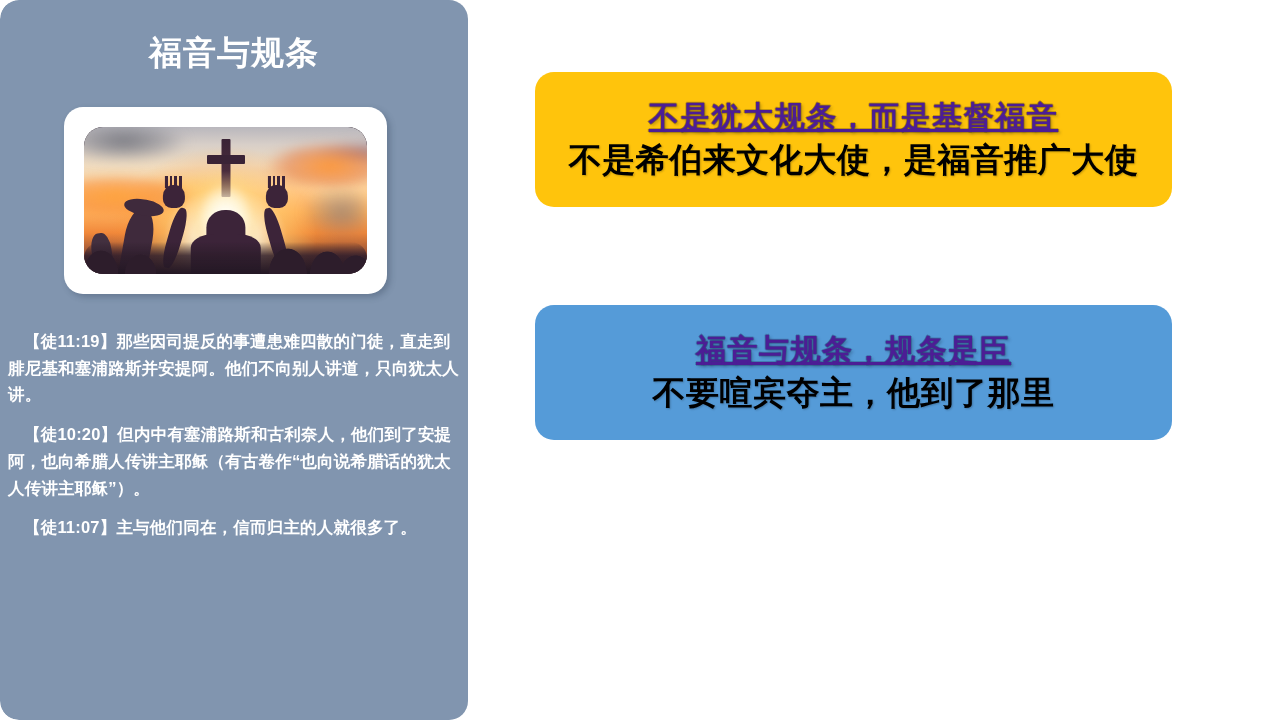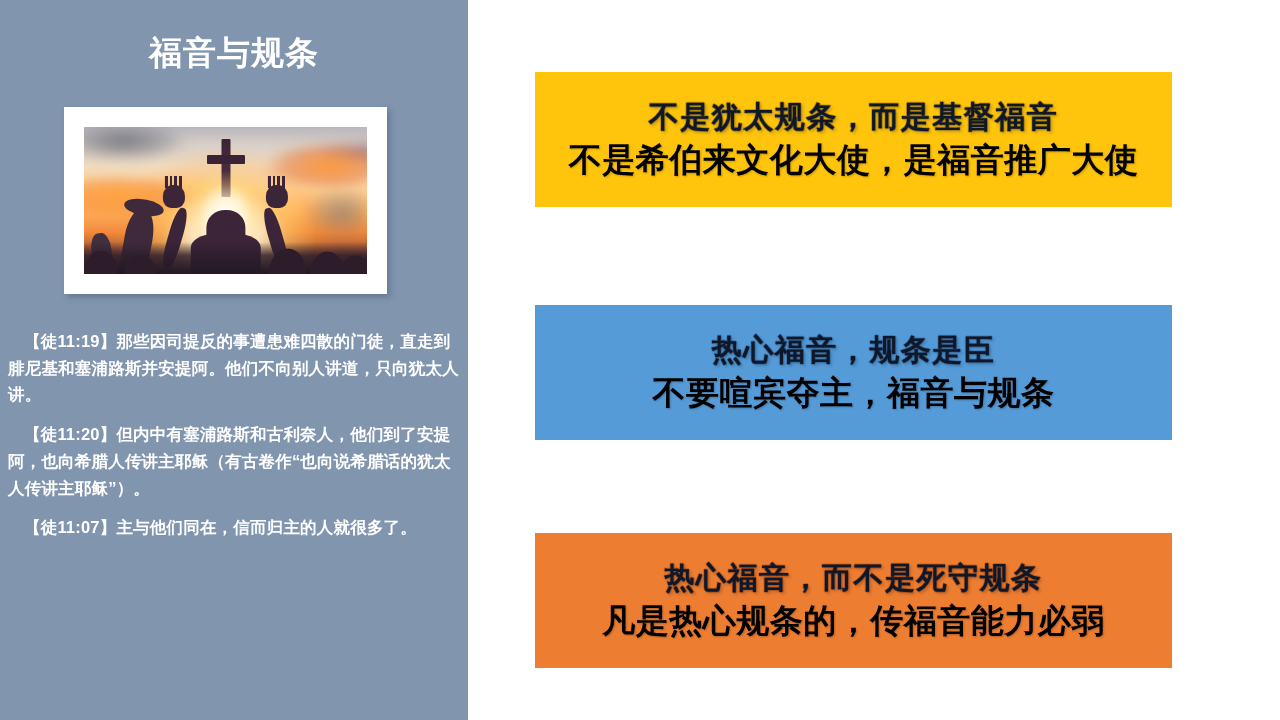--- a/index.html
+++ b/index.html
@@ -1,15 +1,15 @@
 <!DOCTYPE html>
 <html><head>
 <meta charset="utf-8">
 <style>
-  * { margin:0; padding:0; box-sizing:border-box; }
+  * { margin:0; padding:0; box-sizing:border-box;border-radius:19px; }
   html, body {
     width:1280px; height:720px;
     background:#ffffff;
     font-family:"Liberation Sans", "DejaVu Sans", sans-serif;
     overflow:hidden;
   }
   .slide { position:relative; width:1280px; height:720px; background:#ffffff; }
 
   
   .sidebar {
@@ -182,27 +182,28 @@
   .banner {
     position:absolute; left:535px; width:637px; height:135px;
     display:flex; flex-direction:column;
     align-items:center; justify-content:center;
   }
   .banner-yellow { top:72px;  background:#ffc40c; }
   .banner-blue   { top:305px; background:#559bd8; }
   .banner-orange { top:533px; background:#ed7d31; }
 
   .banner-line1 {
-    font-size:30px; font-weight:bold; color:#0f172a;
+    font-size:30px; font-weight:bold; color:#4c1d95;
     letter-spacing:1.5px;
     line-height:1.22;
     text-shadow:
        1px 0 0 rgba(70,55,20,0.30), -1px 0 0 rgba(70,55,20,0.30),
        0 1px 0 rgba(70,55,20,0.30), 0 -1px 0 rgba(70,55,20,0.30),
        2px 2px 3px rgba(60,45,15,0.28);
+    text-decoration: underline;
   }
   .banner-blue .banner-line1 {
     text-shadow:
        1px 0 0 rgba(25,50,80,0.28), -1px 0 0 rgba(25,50,80,0.28),
        0 1px 0 rgba(25,50,80,0.28), 0 -1px 0 rgba(25,50,80,0.28),
        2px 2px 3px rgba(20,45,75,0.30);
   }
   .banner-orange .banner-line1 {
     text-shadow:
        1px 0 0 rgba(95,40,10,0.28), -1px 0 0 rgba(95,40,10,0.28),
@@ -247,33 +248,29 @@
           <div class="hand-r"></div>
           <div class="head"></div>
           <div class="body"></div>
         </div>
         <div class="crowd"></div>
       </div>
     </div>
 
     <div class="verses">
       <p class="verse">【徒11:19】那些因司提反的事遭患难四散的门徒，直走到腓尼基和塞浦路斯并安提阿。他们不向别人讲道，只向犹太人讲。</p>
-      <p class="verse">【徒11:20】但内中有塞浦路斯和古利奈人，他们到了安提阿，也向希腊人传讲主耶稣（有古卷作“也向说希腊话的犹太人传讲主耶稣”）。</p>
+      <p class="verse">【徒10:20】但内中有塞浦路斯和古利奈人，他们到了安提阿，也向希腊人传讲主耶稣（有古卷作“也向说希腊话的犹太人传讲主耶稣”）。</p>
       <p class="verse">【徒11:07】主与他们同在，信而归主的人就很多了。</p>
     </div>
   </div>
 
   <div class="banner banner-yellow">
     <div class="banner-line1">不是犹太规条，而是基督福音</div>
     <div class="banner-line2">不是希伯来文化大使，是福音推广大使</div>
   </div>
 
   <div class="banner banner-blue">
-    <div class="banner-line1">热心福音，规条是臣</div>
-    <div class="banner-line2">不要喧宾夺主，福音与规条</div>
+    <div class="banner-line1">福音与规条，规条是臣</div>
+    <div class="banner-line2">不要喧宾夺主，他到了那里</div>
   </div>
 
-  <div class="banner banner-orange">
-    <div class="banner-line1">热心福音，而不是死守规条</div>
-    <div class="banner-line2">凡是热心规条的，传福音能力必弱</div>
-  </div>
 
 </div>
 
 </body></html>

